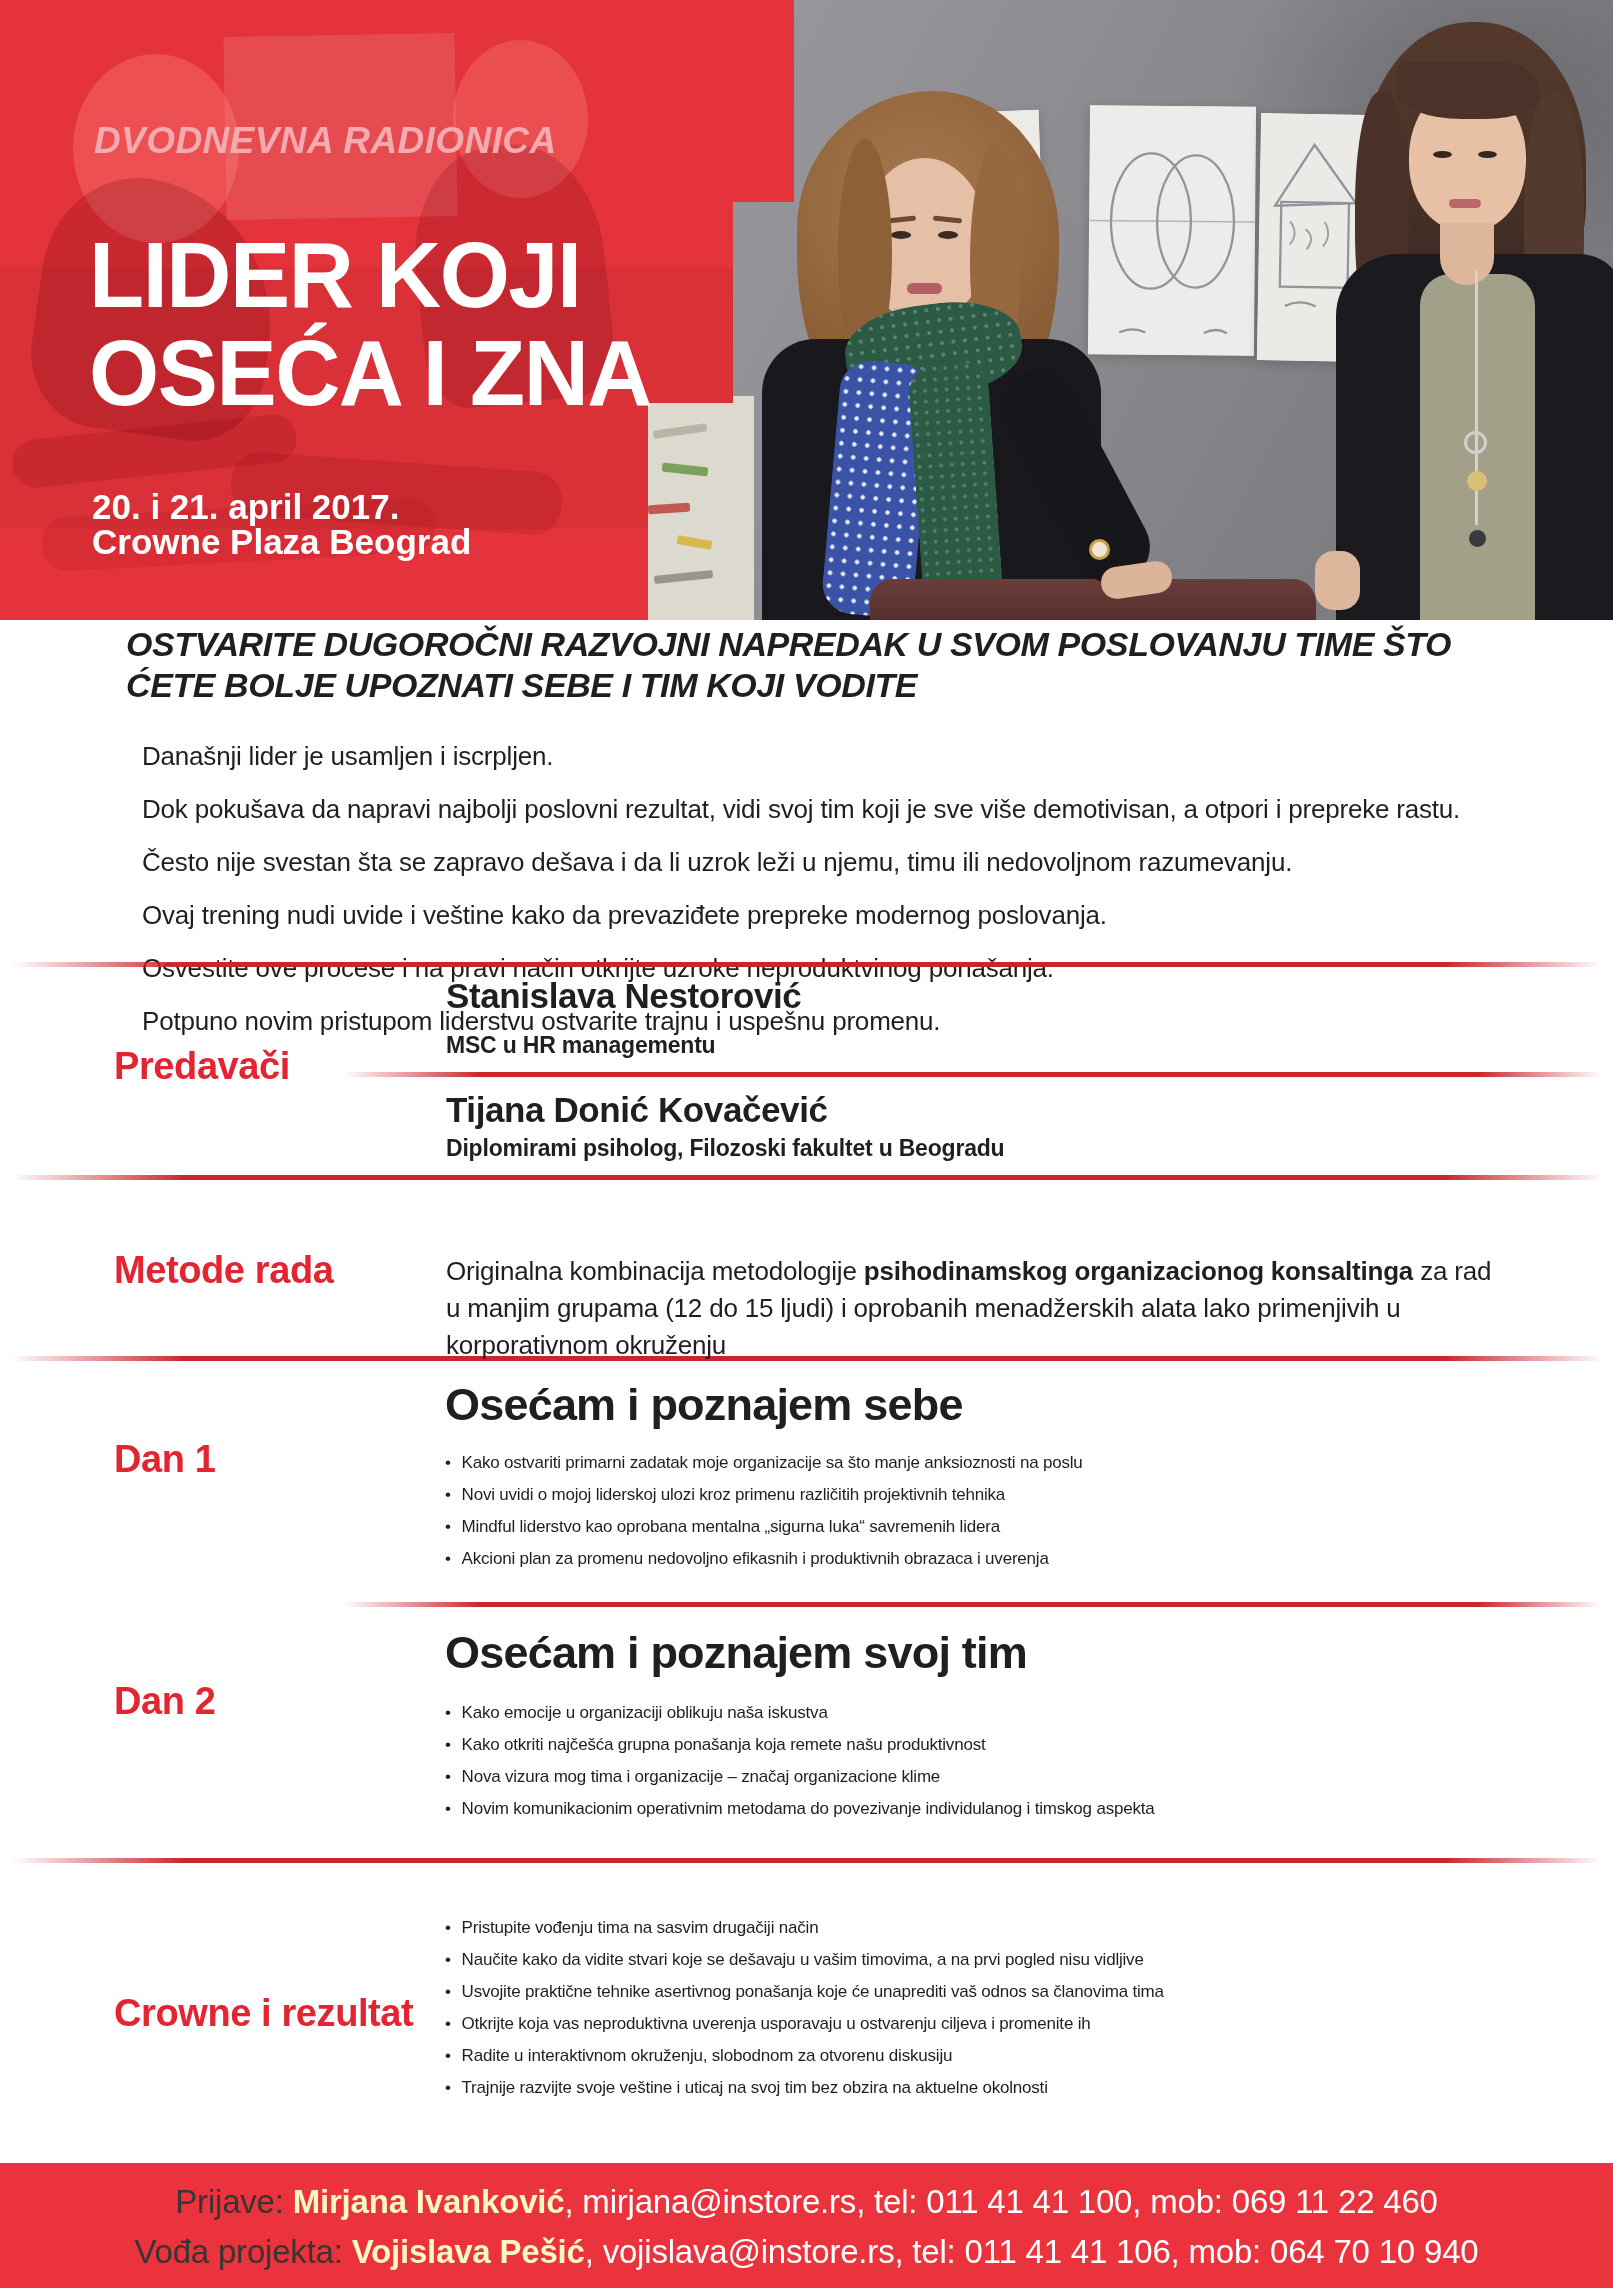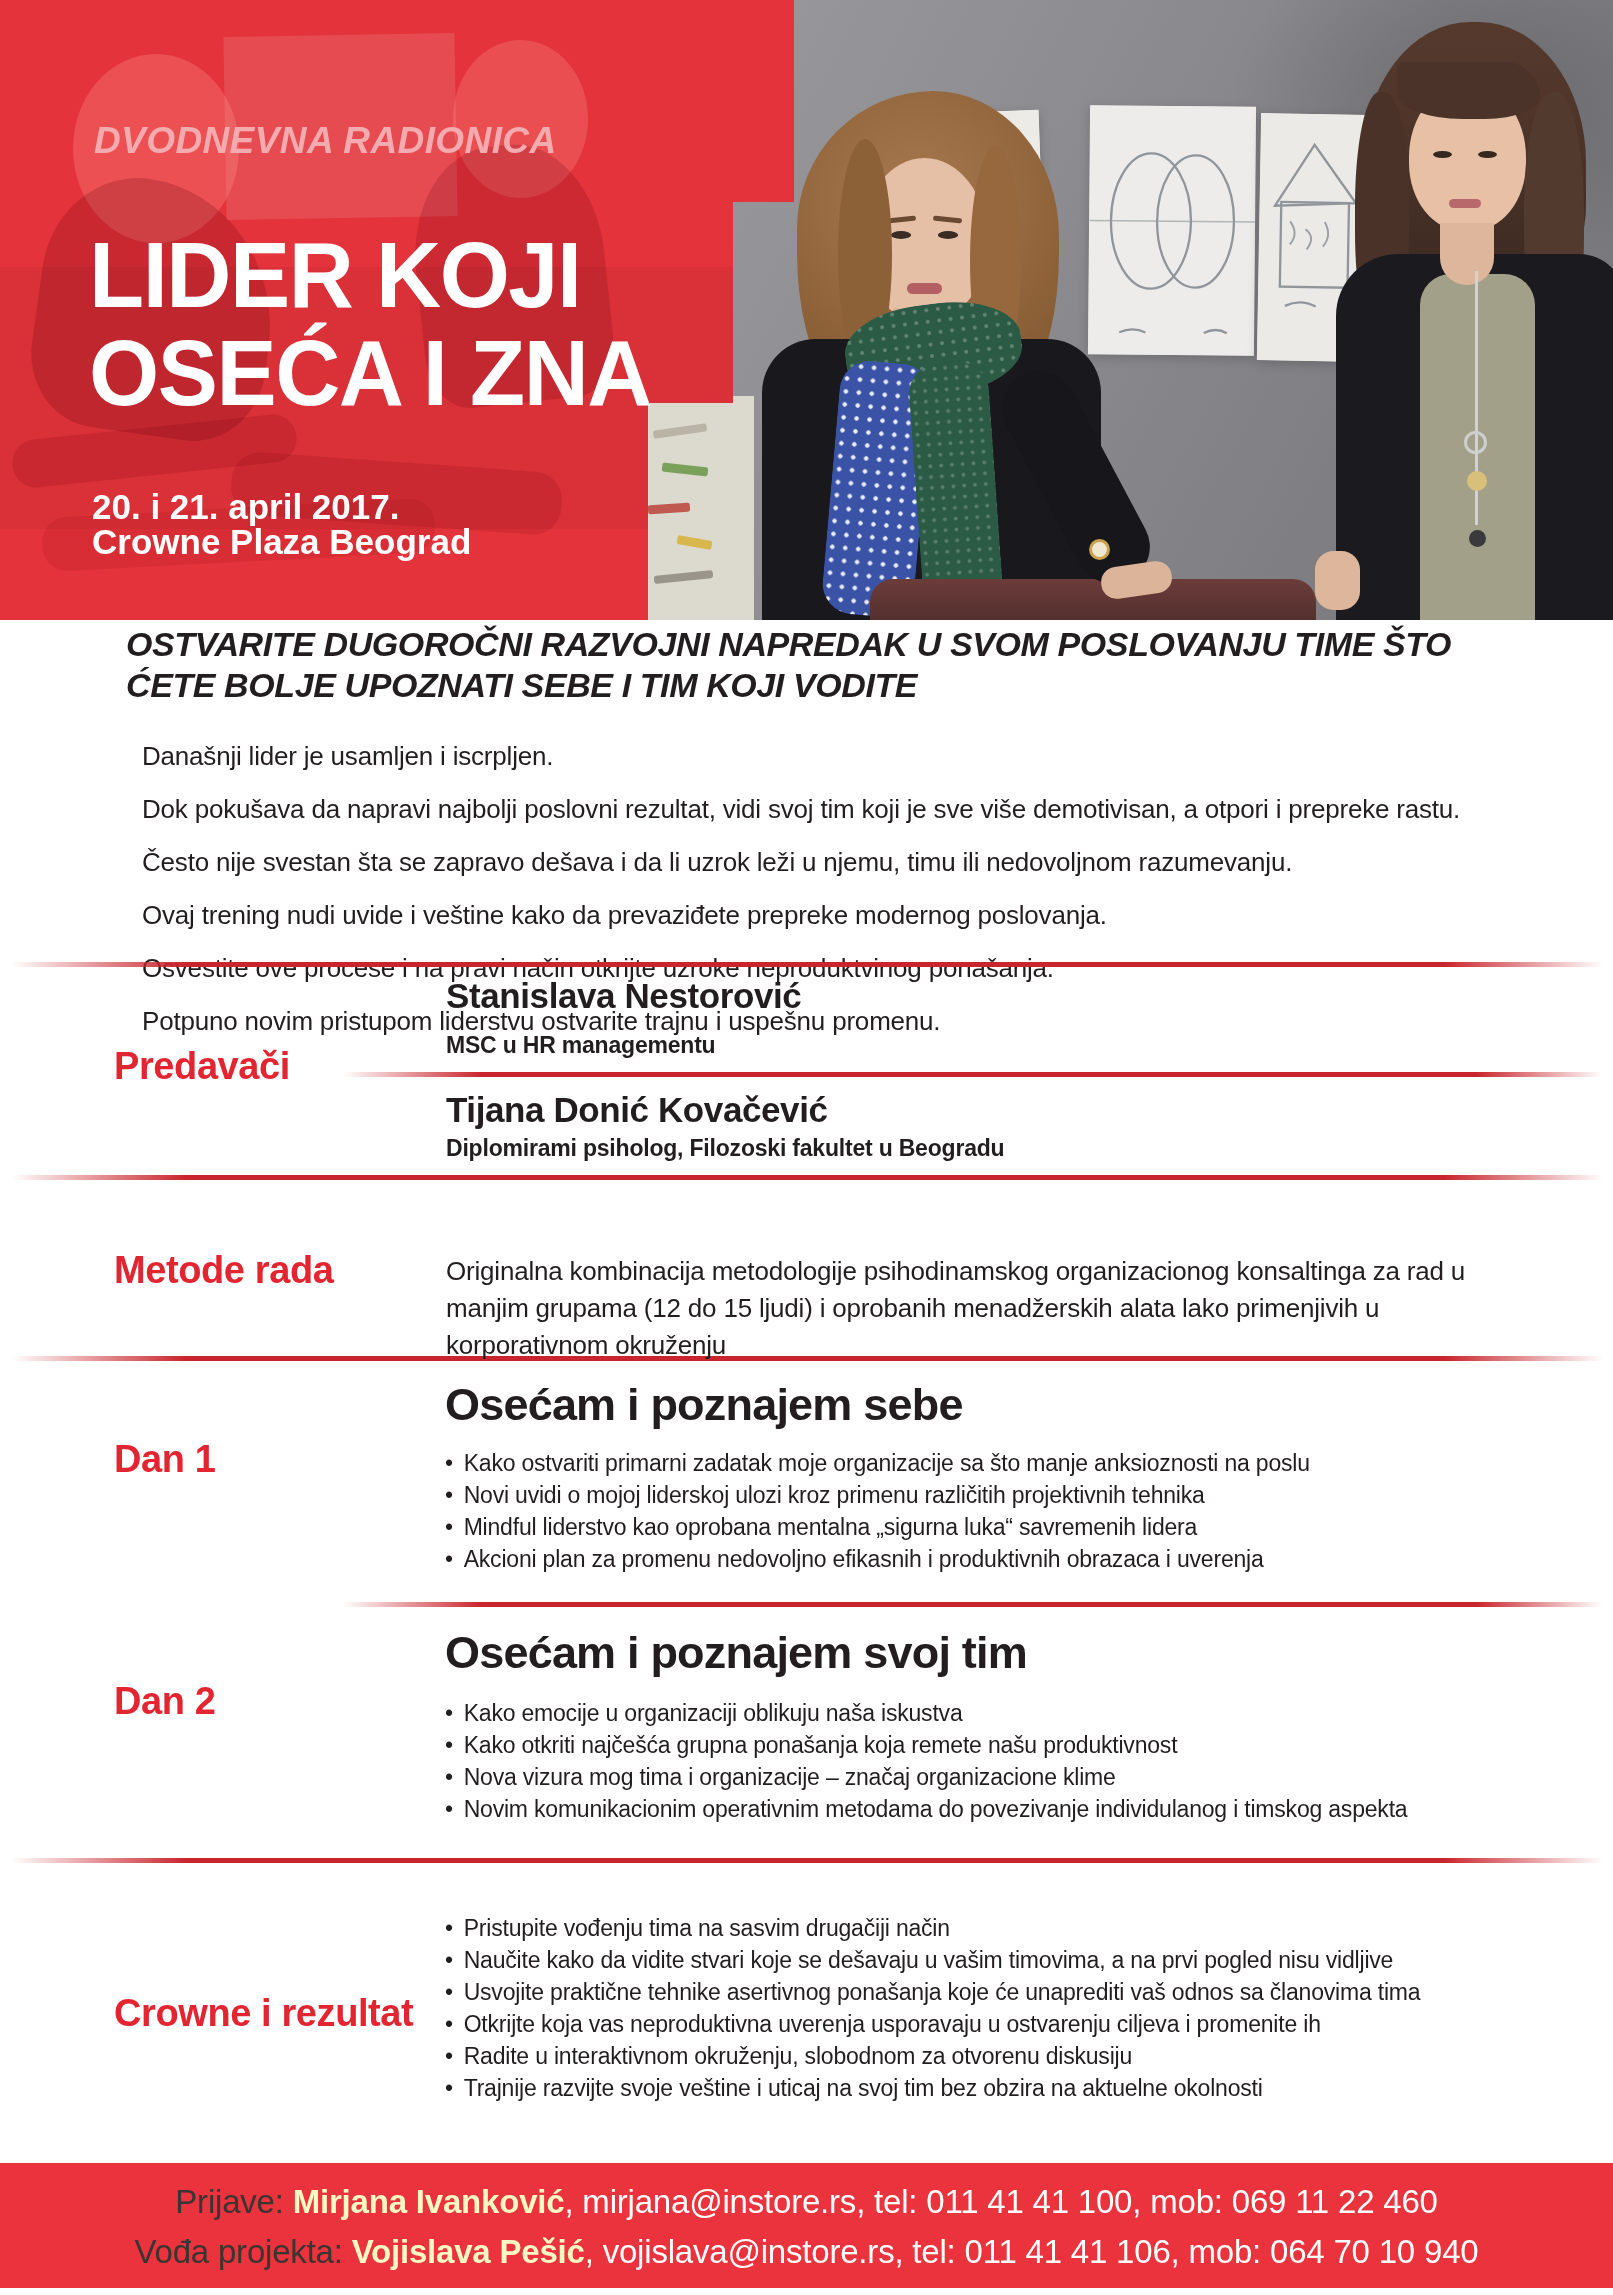--- a/index.html
+++ b/index.html
@@ -108,27 +108,27 @@
   
   .sec-label{left:114px; font-size:38px; font-weight:bold; color:#e22530; letter-spacing:-0.4px; white-space:nowrap;}
   .lbl-predavaci{top:1045px;} .lbl-metode{top:1249px;} .lbl-dan1{top:1438px;} .lbl-dan2{top:1680px;} .lbl-ciljevi{top:1992px;}
 
   .sp-name{left:446px; font-size:35px; font-weight:bold; letter-spacing:-0.4px; white-space:nowrap;}
   .sp-title{left:446px; font-size:23px; font-weight:bold; letter-spacing:-0.2px; white-space:nowrap;}
   .sp1-name{top:976px;} .sp1-title{top:1032px;}
   .sp2-name{top:1090px;} .sp2-title{top:1135px;}
 
   .metode-text{left:446px; top:1227px; width:1055px; font-size:26px; line-height:37px; letter-spacing:-0.2px;}
-  .metode-text b{font-weight:normal;}
+  .metode-text b{font-weight:bold;}
 
   .day-heading{left:445px; font-size:45px; font-weight:bold; letter-spacing:-0.8px; white-space:nowrap;}
   .h-dan1{top:1379px;} .h-dan2{top:1627px;}
 
   ul.bullets{left:445px; margin:0; padding:0; list-style:none;}
-  ul.bullets li{font-size:23px; line-height:32px; white-space:nowrap; letter-spacing:-0.2px;}
+  ul.bullets li{font-size:17px; line-height:32px; white-space:nowrap; letter-spacing:-0.2px;}
   ul.bullets li .bdot{margin-right:10.8px;}
   .bl-dan1{top:1447px;} .bl-dan2{top:1697px;} .bl-ciljevi{top:1912px;}
 
   
   .footer{left:0; top:2163px; width:1613px; height:125px; background:#ea333c;}
   .f-line{position:absolute; left:0; width:1613px; text-align:center; font-size:33px; white-space:nowrap; letter-spacing:-0.2px;}
   .f1{top:20px;} .f2{top:70px;}
   .f-label{color:#3a3432;}
   .f-name{color:#fef9c3; font-weight:bold;}
   .f-rest{color:#ffffff;text-align:center;}

